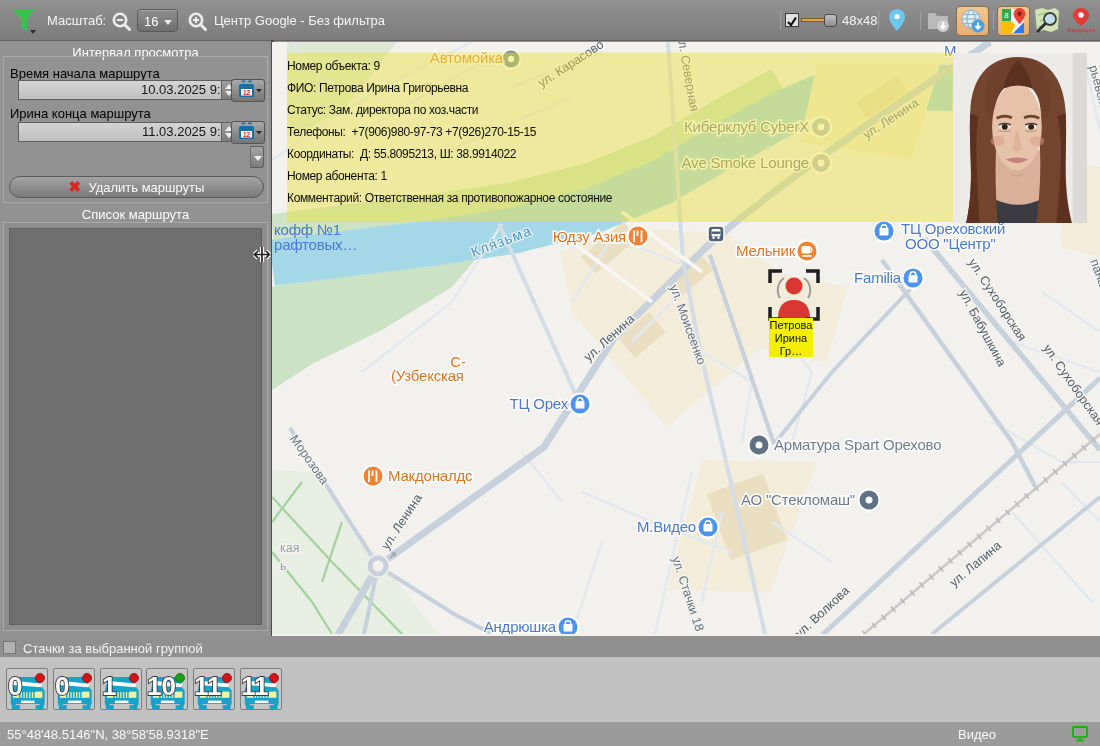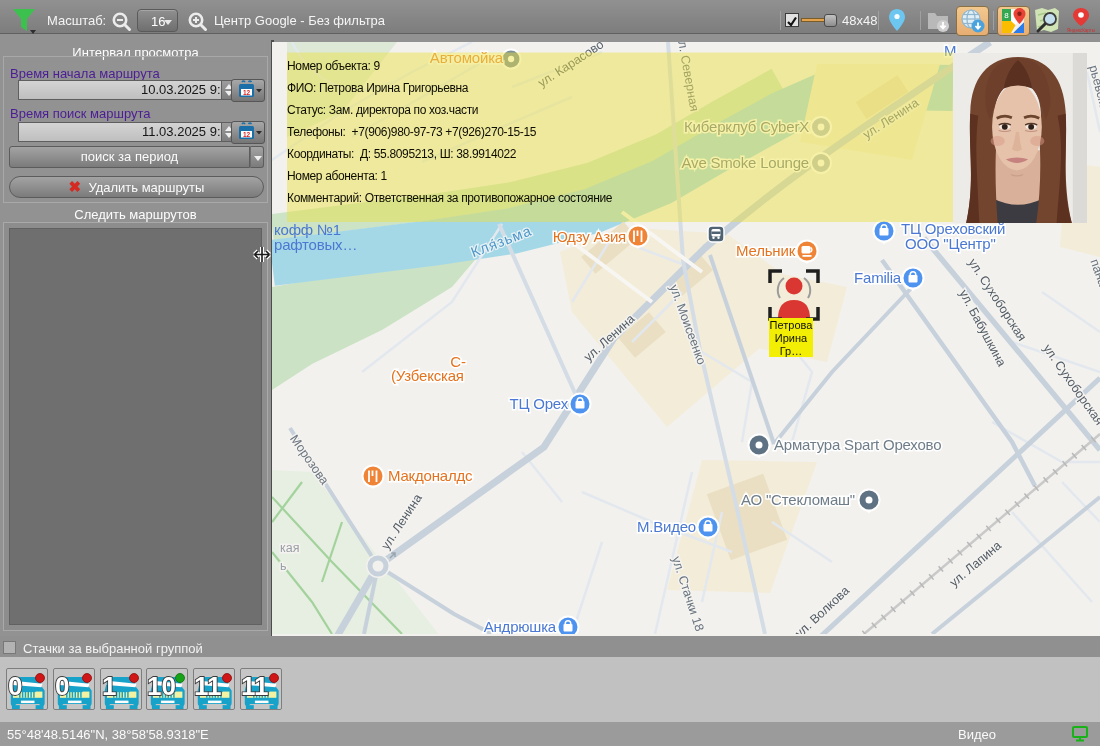--- a/index.html
+++ b/index.html
@@ -1,38 +1,38 @@
 <!DOCTYPE html>
 <html><head>
 <meta charset="utf-8">
 <style>
   * { margin:0; padding:0; box-sizing:border-box; }
   html,body { width:1100px; height:746px; overflow:hidden; }
   #root { position:absolute; left:0; top:0; width:1100px; height:746px;
           font-family:"Liberation Sans", sans-serif; background:#929292; }
   .abs { position:absolute; }
   
-  #toolbar { position:absolute; left:0; top:0; width:1100px; height:34px;
+  #toolbar { position:absolute; left:0; top:0; width:1100px; height:41px;
      background:linear-gradient(#919191,#7d7d7d); border-bottom:1px solid #606060; }
   #toolbar .txt { position:absolute; color:#f5f5f5; font-size:13px; white-space:nowrap; }
   .vsep { position:absolute; top:11px; width:1px; height:19px; background:#6b6b6b; border-right:1px solid #a0a0a0; }
   #combo { position:absolute; left:137px; top:9px; width:41px; height:23px; border-radius:4px;
      border:1px solid #5a5a5a; background:linear-gradient(#8f8f8f,#6f6f6f);
      box-shadow:inset 0 1px 0 #a5a5a5; }
-  #combo span { position:absolute; left:13px; top:4px; color:#fff; font-size:13px; }
+  #combo span { position:absolute; left:6px; top:4px; color:#fff; font-size:13px; }
   #combo .arr { position:absolute; right:5px; top:10px; width:0; height:0;
      border-left:4px solid transparent; border-right:4px solid transparent; border-top:5px solid #e8e8e8; }
   .tbtn { position:absolute; top:6px; width:33px; height:30px; border-radius:4px;
      background:linear-gradient(#f2c88f,#e7ad72); border:1px solid #8a7045; }
   
   #leftpanel { position:absolute; left:0; top:41px; width:271px; height:594px; background:#929292; }
   #leftpanel .hdr { position:absolute; width:271px; text-align:center; color:#fdfdfd; font-size:13px; }
   #groupbox { position:absolute; left:3px; top:15px; width:265px; height:147px;
       border:1px solid #a8a8a8; }
-  .lbl { position:absolute; color:#4c1d95; font-size:13px;text-align:right; }
+  .lbl { position:absolute; color:#000000; font-size:13px;text-align:right; }
   .inp { position:absolute; left:18px; width:218px; height:20px; background:linear-gradient(#d4d4d4,#bfbfbf);
       border:1px solid #5f5f5f; color:#161616; font-size:13px; line-height:18px; padding-left:17px;text-align:right; }
   .spin { position:absolute; left:202px; top:0px; width:14px; height:18px;
       background:linear-gradient(#9d9d9d,#7e7e7e); border-left:1px solid #5f5f5f; }
   .spin i { position:absolute; left:3px; width:0; height:0; border-left:4px solid transparent; border-right:4px solid transparent; }
   .spin .up { top:3px; border-bottom:5px solid #efefef; }
   .spin .dn { bottom:3px; border-top:5px solid #efefef; }
   .calbtn { position:absolute; left:231px; width:34px; height:23px; border-radius:3px;
       background:linear-gradient(#a8a8a8,#757575); border:1px solid #565656; }
   .btn { position:absolute; border-radius:11px; background:linear-gradient(#a3a3a3,#7b7b7b);
@@ -153,43 +153,42 @@
     </div>
     <div class="calbtn" style="top:38px">
       <svg width="32" height="21" viewBox="0 0 32 21">
         <rect x="7" y="4" width="15" height="13" rx="1.5" fill="#1b6fa8"></rect>
         <rect x="9" y="9" width="11" height="6.5" fill="#fff"></rect>
         <text x="14.5" y="15" font-size="6.5" font-weight="bold" fill="#d22" text-anchor="middle" font-family="Liberation Sans">12</text>
         <path d="M10 2 q1.5 -2 3 0 M16.5 2 q1.5 -2 3 0" stroke="#1b6fa8" stroke-width="1.6" fill="none"></path>
         <path d="M24 9 l6 0 l-3 3.5 z" fill="#2b2b2b"></path>
       </svg>
     </div>
-    <div class="lbl" style="left:10px;top:65px">Время поиск маршрута</div>
+    <div class="lbl" style="left:10px;top:65px">Ирина конца маршрута</div>
     <div class="inp" style="top:81px;font-weight:normal">11.03.2025 9:37
       <div class="spin">
           <i class="up"></i>
           <i class="dn"></i>
         </div>
     </div>
     <div class="calbtn" style="top:80px">
       <svg width="32" height="21" viewBox="0 0 32 21">
         <rect x="7" y="4" width="15" height="13" rx="1.5" fill="#1b6fa8"></rect>
         <rect x="9" y="9" width="11" height="6.5" fill="#fff"></rect>
         <text x="14.5" y="15" font-size="6.5" font-weight="bold" fill="#d22" text-anchor="middle" font-family="Liberation Sans">12</text>
         <path d="M10 2 q1.5 -2 3 0 M16.5 2 q1.5 -2 3 0" stroke="#1b6fa8" stroke-width="1.6" fill="none"></path>
         <path d="M24 9 l6 0 l-3 3.5 z" fill="#2b2b2b"></path>
       </svg>
     </div>
-    <div class="btn" style="left:9px;top:105px;width:241px;height:22px;line-height:20px;border-radius:3px 0 0 3px;">поиск за период</div>
     <div class="btn" style="left:250px;top:105px;width:14px;height:22px;border-radius:0 3px 3px 0;border-left:1px solid #6e6e6e;">
       <i style="position:absolute;left:3px;top:9px;width:0;height:0;border-left:4px solid transparent;border-right:4px solid transparent;border-top:5px solid #efefef;"></i>
     </div>
     <div class="btn" style="left:9px;top:135px;width:255px;height:22px;line-height:20px;">
       <b style="color:#d42a22;font-size:15px;">✖</b>&nbsp; Удалить маршруты</div>
-    <div class="hdr" style="top:166px">Следить маршрутов</div>
+    <div class="hdr" style="top:166px">Список маршрута</div>
     <div id="listframe">
         <div id="listinner"></div>
       </div>
     <svg class="abs" style="left:252px;top:205px" width="20" height="17" viewBox="0 0 20 17">
       <path d="M10 1 L10 16 M2.5 8.5 L17.5 8.5 M2.5 8.5 L6 5 M2.5 8.5 L6 12 M17.5 8.5 L14 5 M17.5 8.5 L14 12" stroke="#fff" stroke-width="4" fill="none"></path>
       <path d="M10 1 L10 16 M2.5 8.5 L17.5 8.5 M2.5 8.5 L6 5 M2.5 8.5 L6 12 M17.5 8.5 L14 5 M17.5 8.5 L14 12" stroke="#1a1a1a" stroke-width="1.6" fill="none"></path>
     </svg>
   </div>
 
   <div id="mapborderL"></div>

